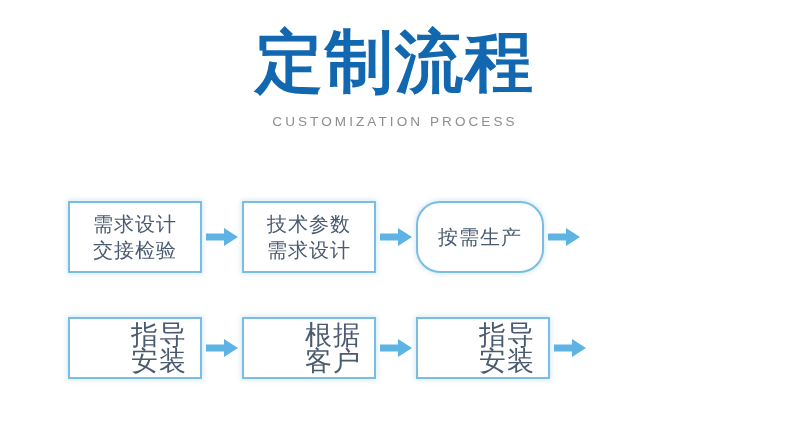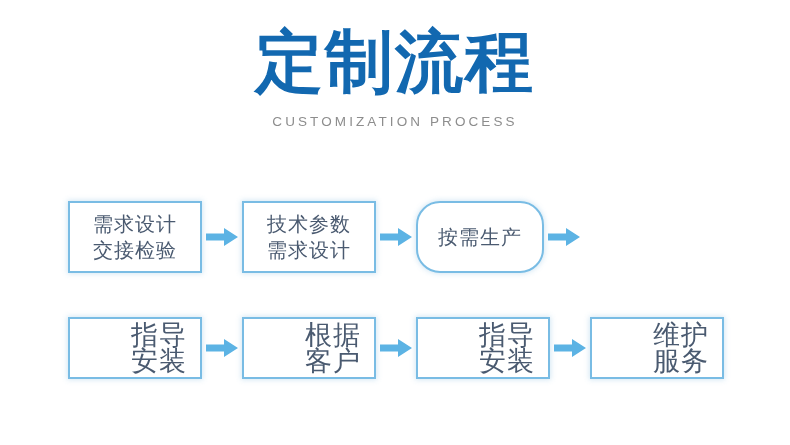--- a/index.html
+++ b/index.html
@@ -190,21 +190,16 @@
         <span class="label-line">指导安装</span>
       </div>
     </div>
 
     <div class="arrow">
       <svg width="40" height="26" viewBox="0 0 40 26" xmlns="http://www.w3.org/2000/svg">
         <path d="M4 9.5 H22 V4 L36 13 L22 22 V16.5 H4 Z" fill="#5cb3e4"></path>
       </svg>
     </div>
 
-    <div class="step-box wide">
-      <div>
-        <span class="label-line">维护服务</span>
-      </div>
-    </div>
 
   </div>
 
 </div>
 
 </body></html>

